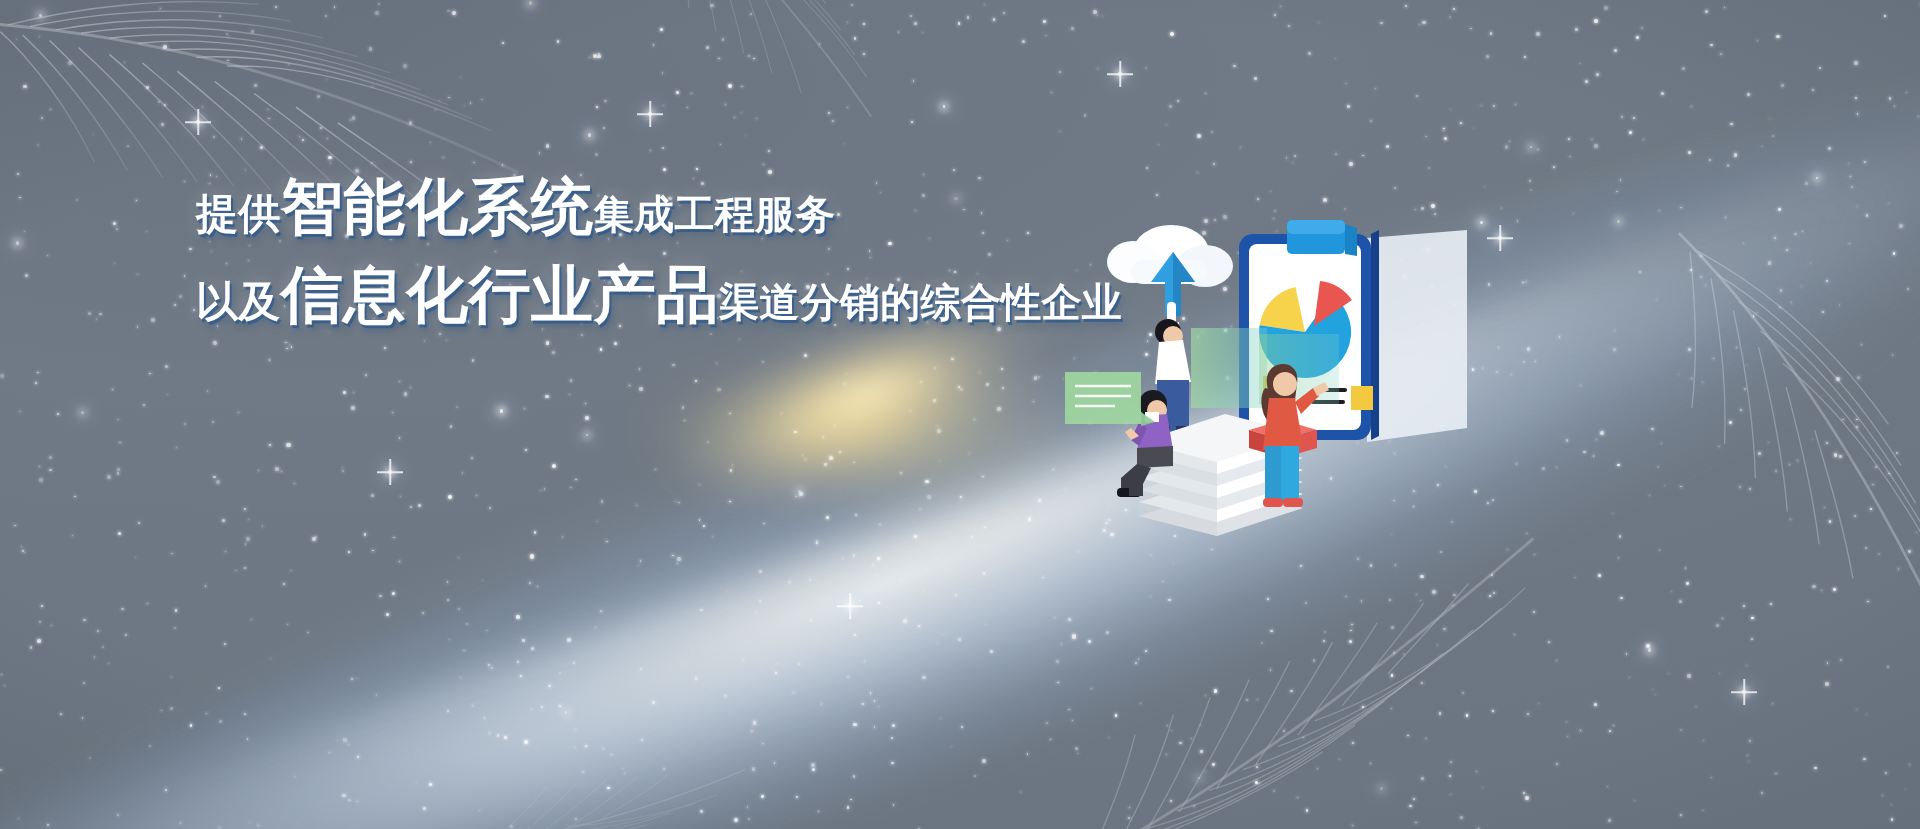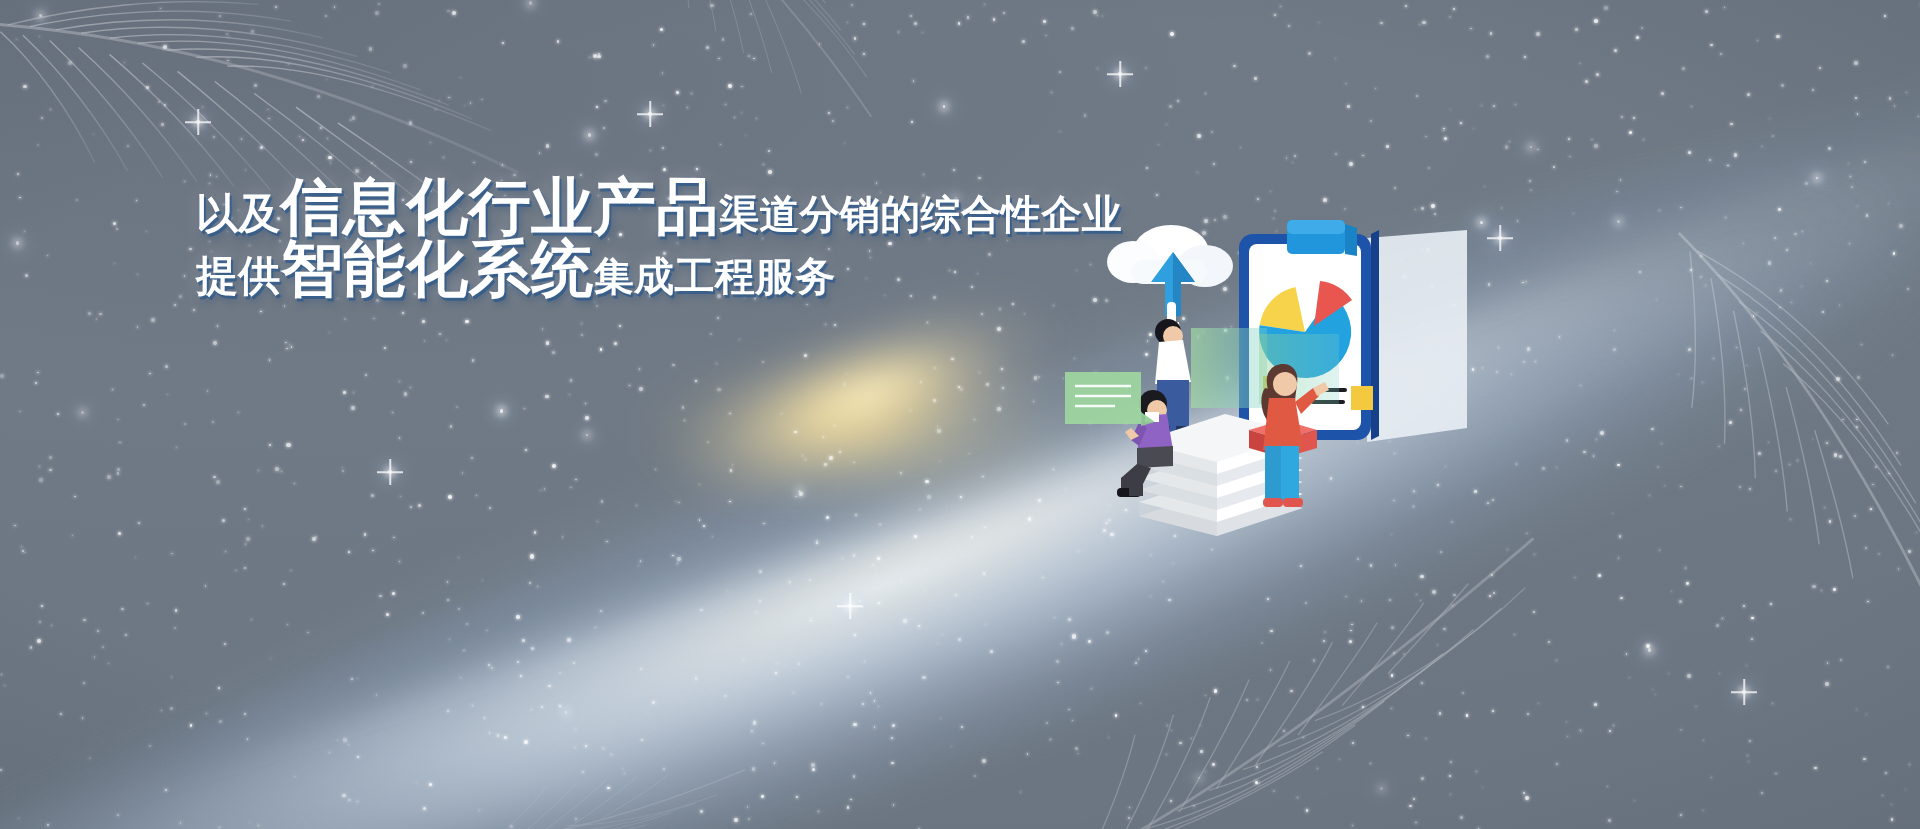--- a/index.html
+++ b/index.html
@@ -1500,25 +1500,25 @@
         <path d="M30,180 C58,150 88,116 110,82"></path>
           <path d="M66,170 C98,140 130,106 154,74"></path>
         <path d="M106,156 C140,126 174,94 200,64"></path>
           <path d="M150,142 C184,114 220,84 246,56"></path>
         <path d="M198,124 C232,100 268,74 294,48"></path>
       </g>
     </svg>
   </div>
 
   <div class="headline">
+    <div class="line line1">
+      <span class="seg t-sm">提供</span><span class="seg t-lg">智能化系统</span><span class="seg t-md">集成工程服务</span>
+    </div>
     <div class="line line2">
       <span class="seg t-sm">以及</span><span class="seg t-lg">信息化行业产品</span><span class="seg t-md">渠道分销的综合性企业</span>
-    </div>
-    <div class="line line1">
-      <span class="seg t-sm">提供</span><span class="seg t-lg">智能化系统</span><span class="seg t-md">集成工程服务</span>
     </div>
   </div>
 
   <div id="illustration">
     <svg width="560" height="320" viewBox="0 0 560 320">
       <defs>
         <linearGradient id="greenFade" x1="0" y1="0" x2="1" y2="0">
           <stop offset="0%" stop-color="#8ed08e" stop-opacity=".95"></stop>
           <stop offset="100%" stop-color="#7fd1c4" stop-opacity=".55"></stop>
         </linearGradient>

